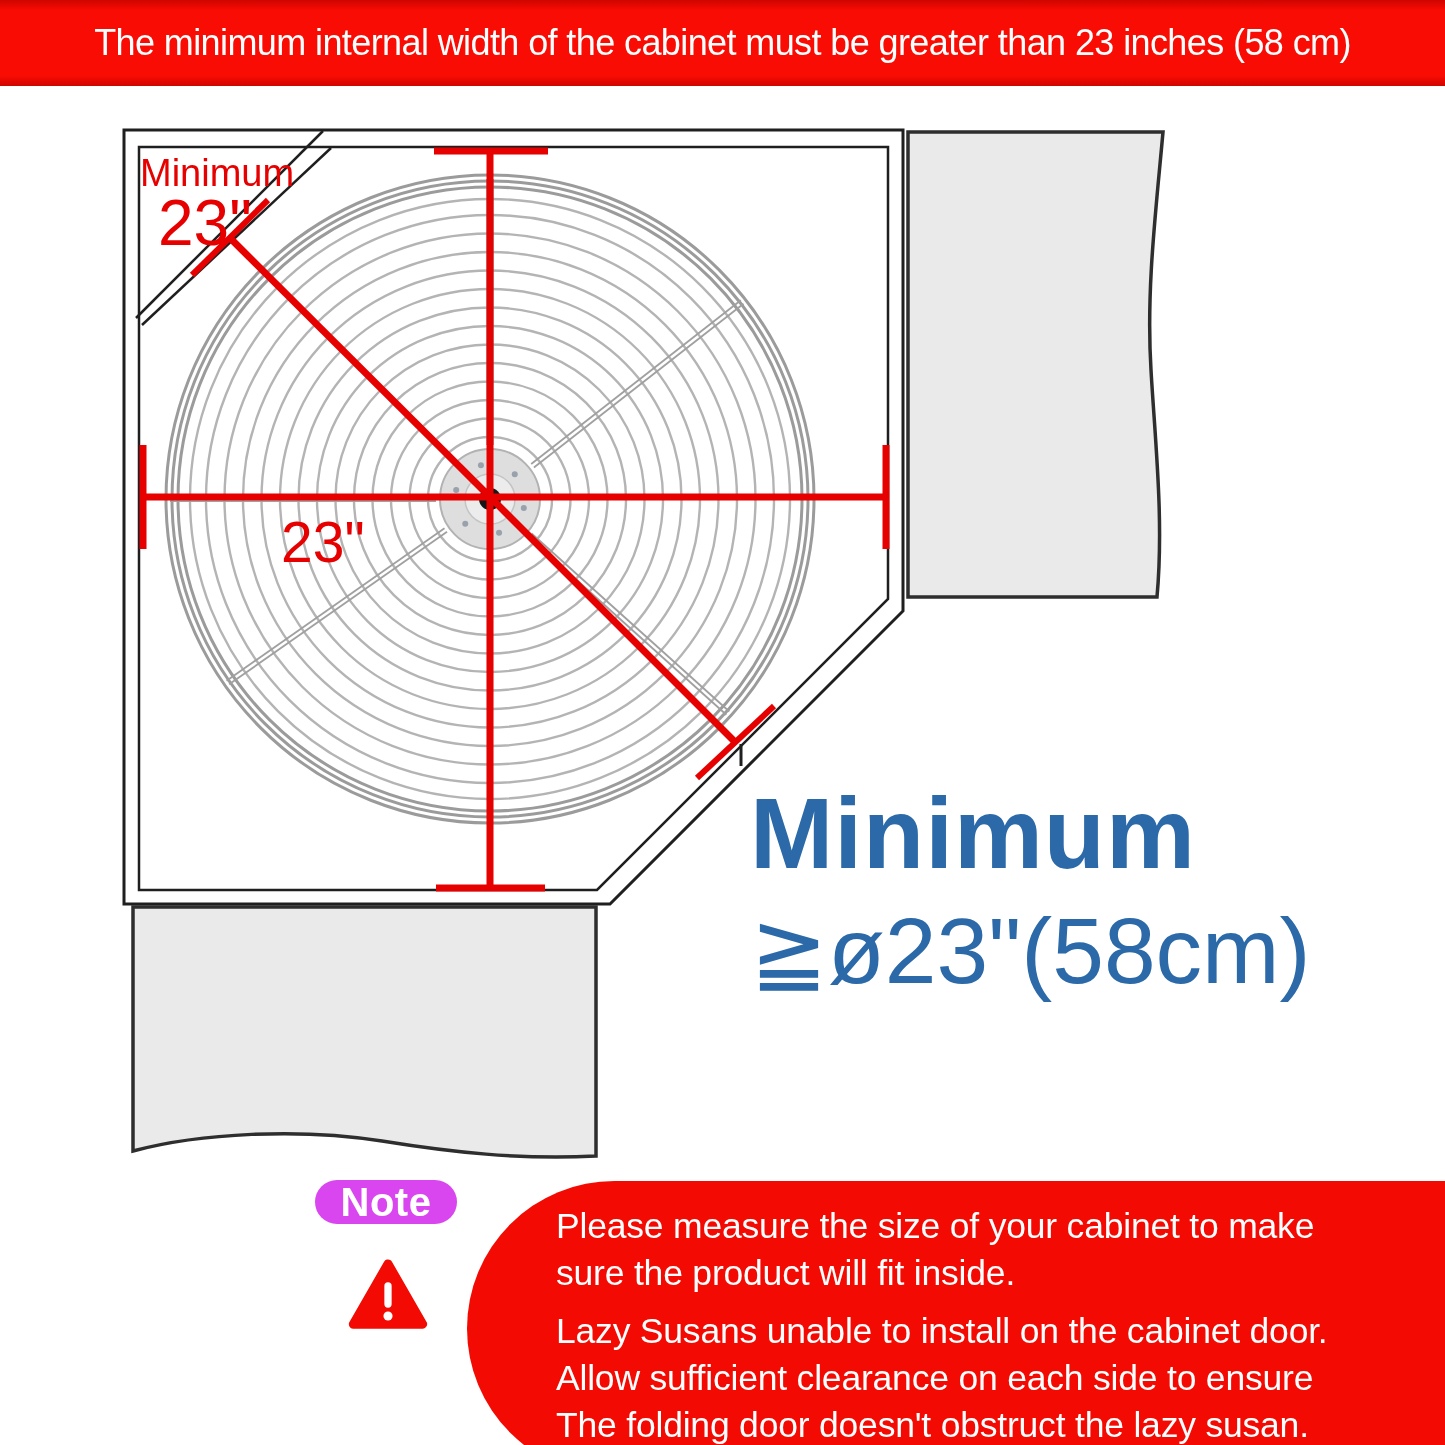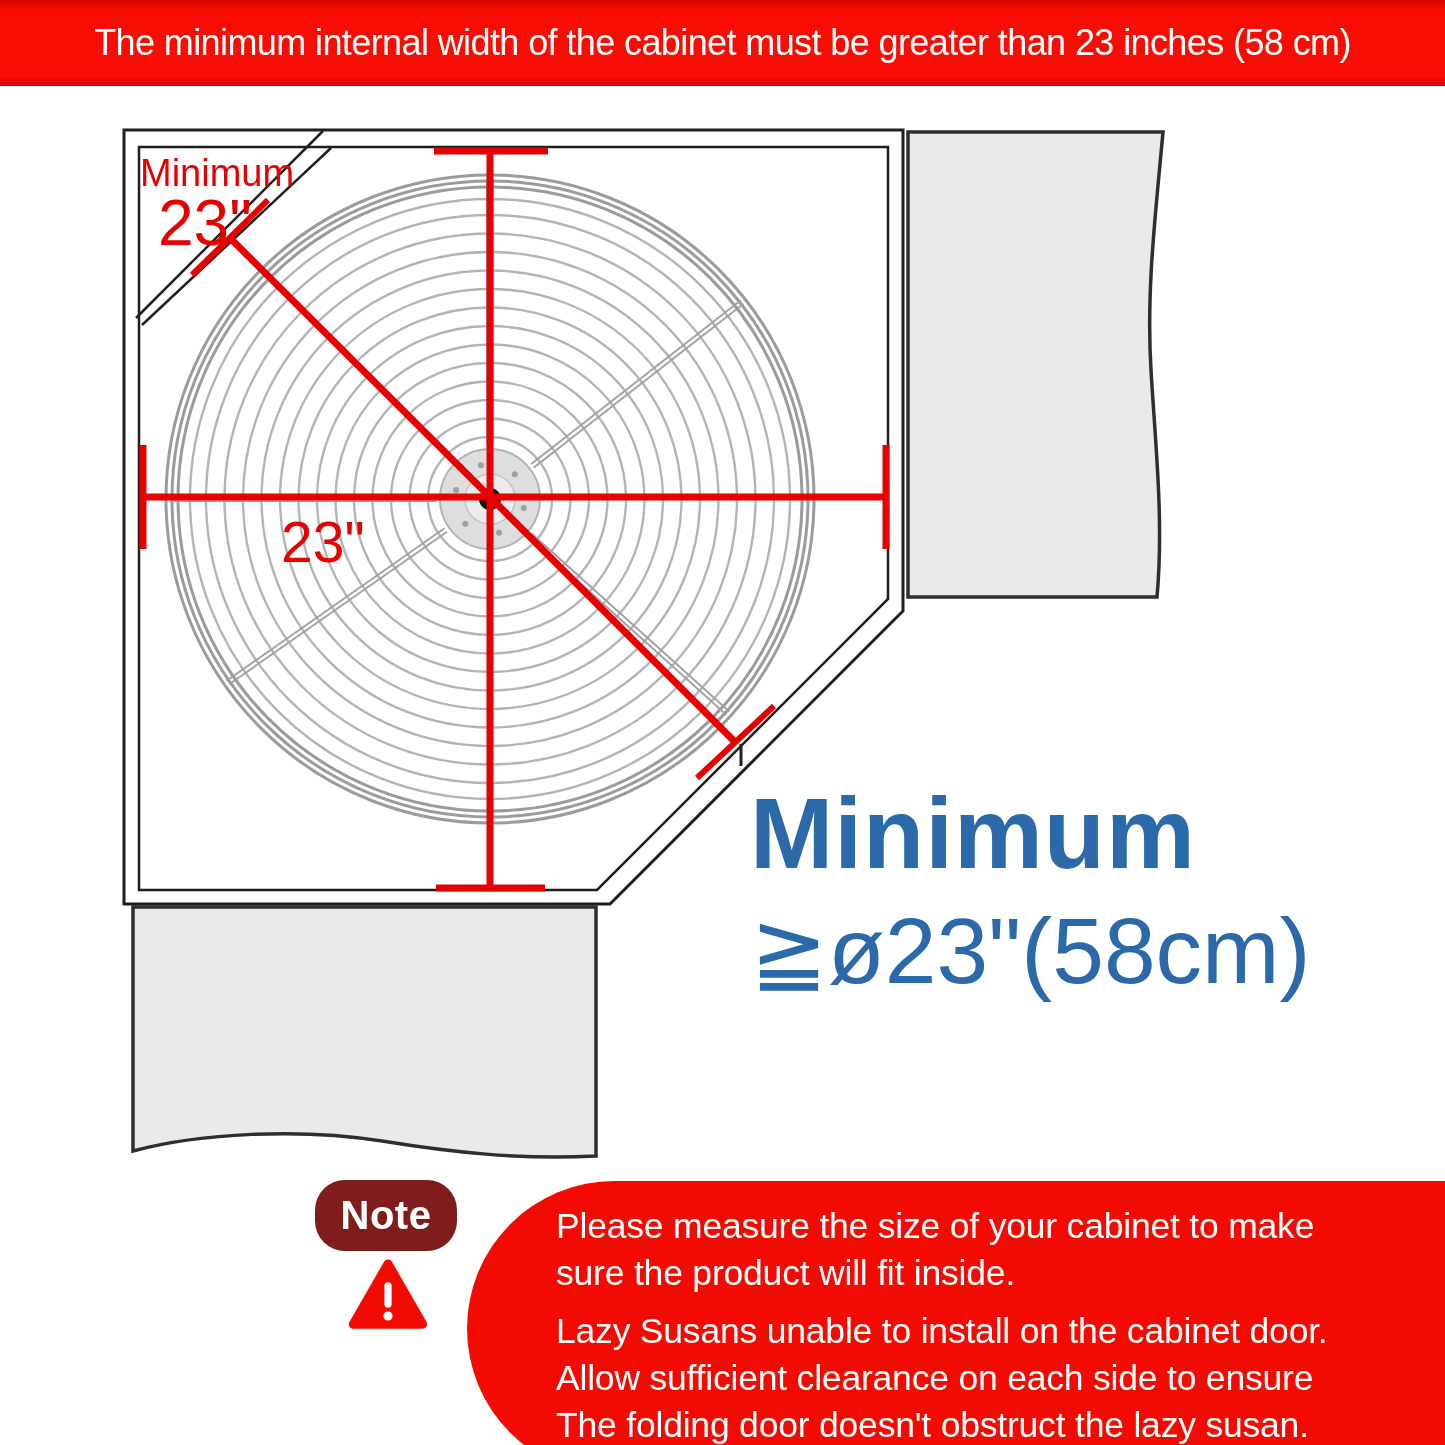--- a/index.html
+++ b/index.html
@@ -15,22 +15,22 @@
   }
   .banner-text{
     color:#ffffff;font-size:36px;letter-spacing:-0.6px;white-space:nowrap;
   }
   #diagram{position:absolute;left:0;top:0;}
   .blue-note{position:absolute;left:750px;top:783px;color:#2b69a8;line-height:1;}
   .blue-note .t1{font-size:100px;font-weight:bold;letter-spacing:1px;}
   .blue-note .t2{font-size:93px;font-weight:400;margin-top:22px;letter-spacing:0px;
     font-family:"Liberation Sans","DejaVu Sans",sans-serif;}
   .note-pill{
-    position:absolute;left:315px;top:1180px;width:142px;height:71px;
-    background:#7f1d1d;border-radius:30px;display:flex;align-items:center;justify-content:center;text-align:center;
+    position:absolute;left:315px;top:1180px;width:142px;height:44px;
+    background:#d946ef;border-radius:30px;display:flex;align-items:center;justify-content:center;text-align:center;
   }
   .note-pill span{color:#fff;font-size:40px;font-weight:bold;letter-spacing:0.5px;}
   .warn{position:absolute;left:347px;top:1256px;}
   .note-box{
     position:absolute;left:467px;top:1181px;width:995px;height:295px;
     background:#f30a02;border-radius:150px 0 0 150px;
     padding:22px 0 0 89px;box-sizing:border-box;color:#fff;
   }
   .box-line{font-size:35.5px;line-height:47px;white-space:nowrap;letter-spacing:-0.2px;}
   .box-line.para2-start{margin-top:11px;}

